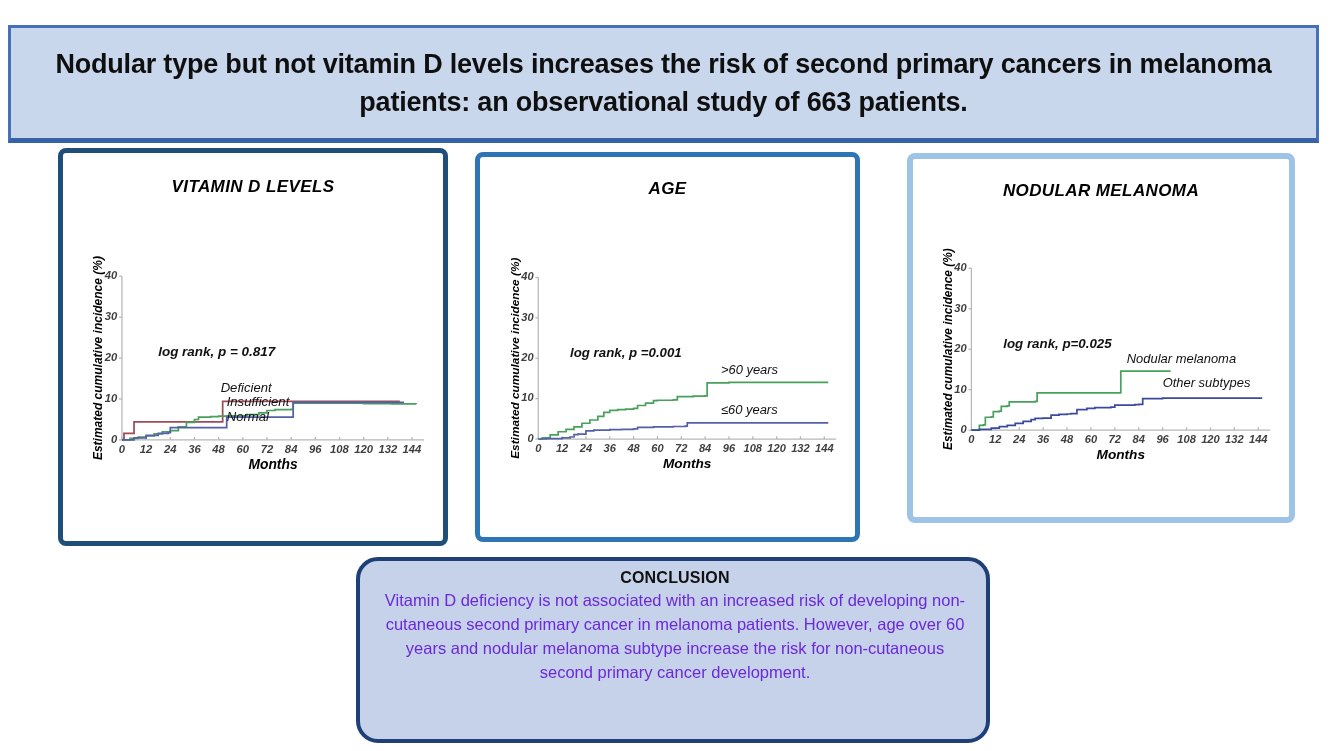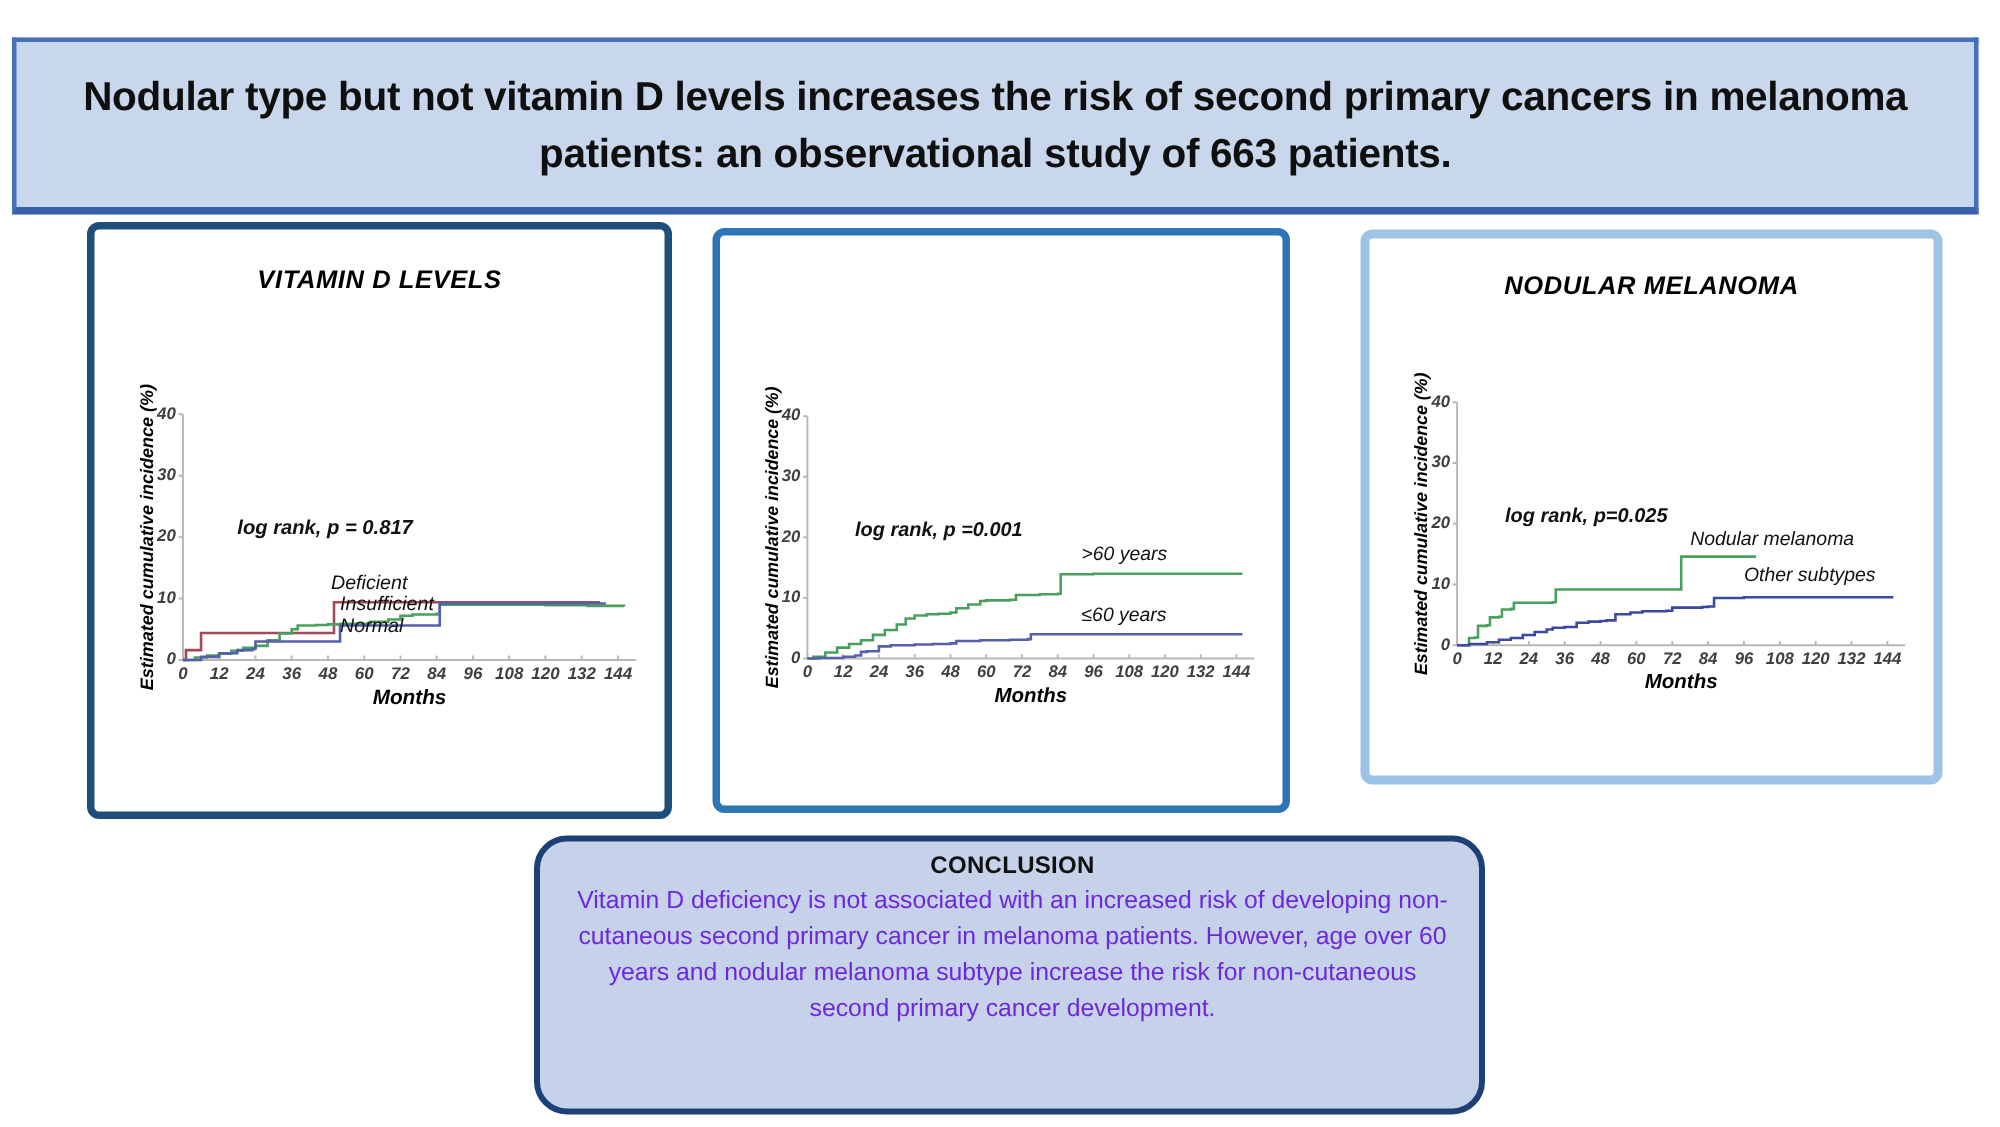--- a/index.html
+++ b/index.html
@@ -171,20 +171,21 @@
         <text x="82.22666666666666" y="71.9" text-anchor="start" class="curve-label">Deficient</text>
         <path d="M28.00,98.00L32.43,98.00L32.43,97.10L36.85,97.10L36.85,96.42L41.28,96.42L41.28,95.75L45.71,95.75L45.71,94.63L50.13,94.63L50.13,93.50L54.56,93.50L54.56,92.83L58.99,92.83L58.99,90.80L63.41,90.80L63.41,88.33L67.84,88.33L67.84,86.75L70.05,86.75L70.05,85.40L76.69,85.40L76.69,85.17L81.12,85.17L81.12,84.95L85.55,84.95L85.55,84.72L96.61,84.72L96.61,84.05L103.25,84.05L103.25,83.15L107.68,83.15L107.68,81.80L112.11,81.80L112.11,81.35L120.96,81.35L120.96,81.13L122.07,81.13L122.07,77.75L138.67,77.75L138.67,77.75L160.80,77.75L160.80,77.97L176.29,77.97L176.29,78.20L189.57,78.20L189.57,78.43" fill="none" stroke="#49A05C" stroke-width="0.95" stroke-linejoin="miter" stroke-linecap="butt"></path>
         <text x="85.54666666666667" y="79.55" text-anchor="start" class="curve-label">Insufficient</text>
         <path d="M28.00,98.00L34.64,98.00L34.64,96.88L41.28,96.88L41.28,95.53L47.92,95.53L47.92,94.40L53.45,94.40L53.45,93.95L54.56,93.95L54.56,91.25L83.33,91.25L83.33,91.25L85.55,91.25L85.55,85.40L120.96,85.40L120.96,85.40L122.07,85.40L122.07,77.30L138.67,77.30L138.67,77.30L174.08,77.30L174.08,77.30L182.93,77.30L182.93,77.30" fill="none" stroke="#5560A8" stroke-width="0.95" stroke-linejoin="miter" stroke-linecap="butt"></path>
         <text x="85.54666666666667" y="87.65" text-anchor="start" class="curve-label">Normal</text>
       </svg>
     </div>
 </div>
 
 <div class="panel" id="panel-age">
+  <div class="panel-title">AGE</div>
   <div class="chart-holder">
       <svg viewBox="0 0 200 118" preserveAspectRatio="xMidYMid meet">
         <line x1="28" y1="8" x2="28" y2="98" stroke="#b7b7b7" stroke-width="0.7"></line>
         <line x1="28" y1="98" x2="194" y2="98" stroke="#b7b7b7" stroke-width="0.7"></line>
         <g>
           <line x1="26.4" y1="98" x2="28" y2="98" stroke="#b7b7b7" stroke-width="0.7"></line>
           <text x="25.4" y="99.6" text-anchor="end" class="ax-tick">0</text>
         </g>
         <g>
           <line x1="26.4" y1="75.5" x2="28" y2="75.5" stroke="#b7b7b7" stroke-width="0.7"></line>

